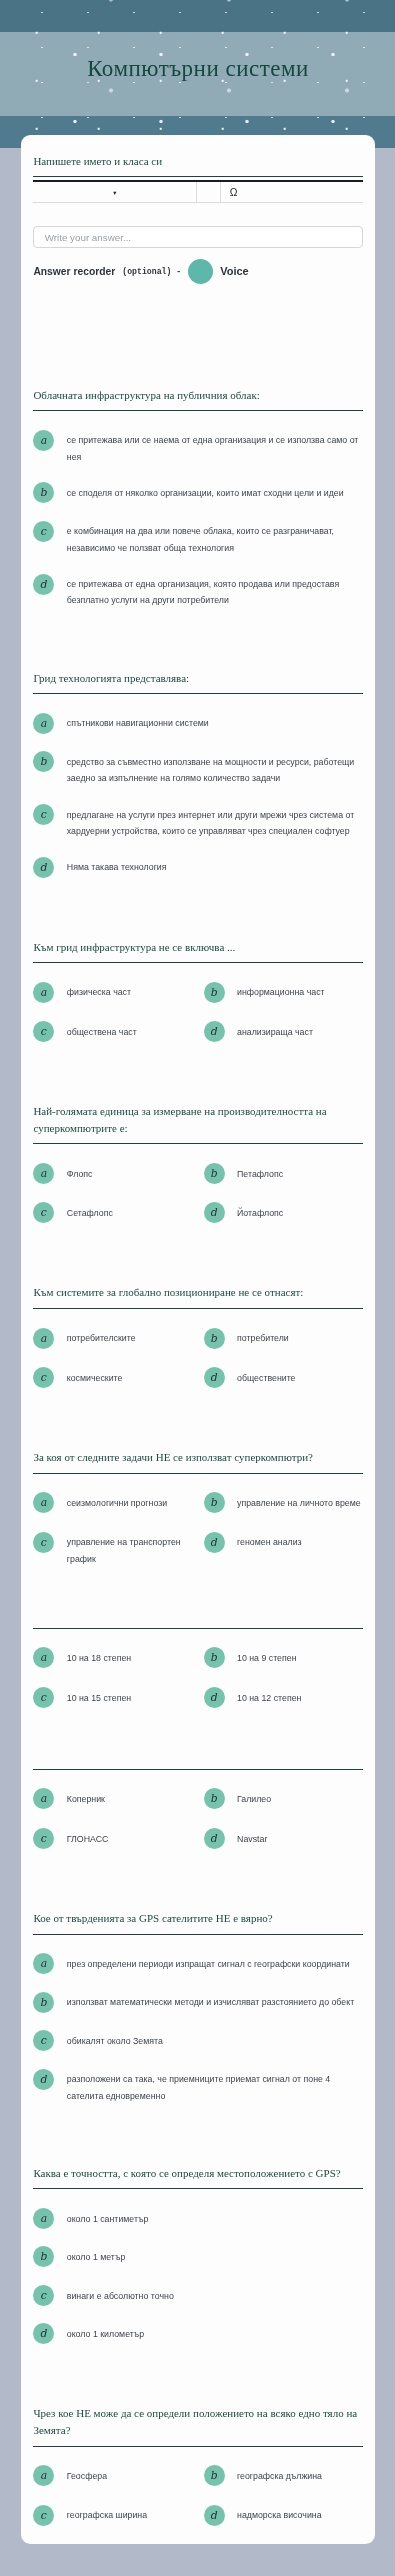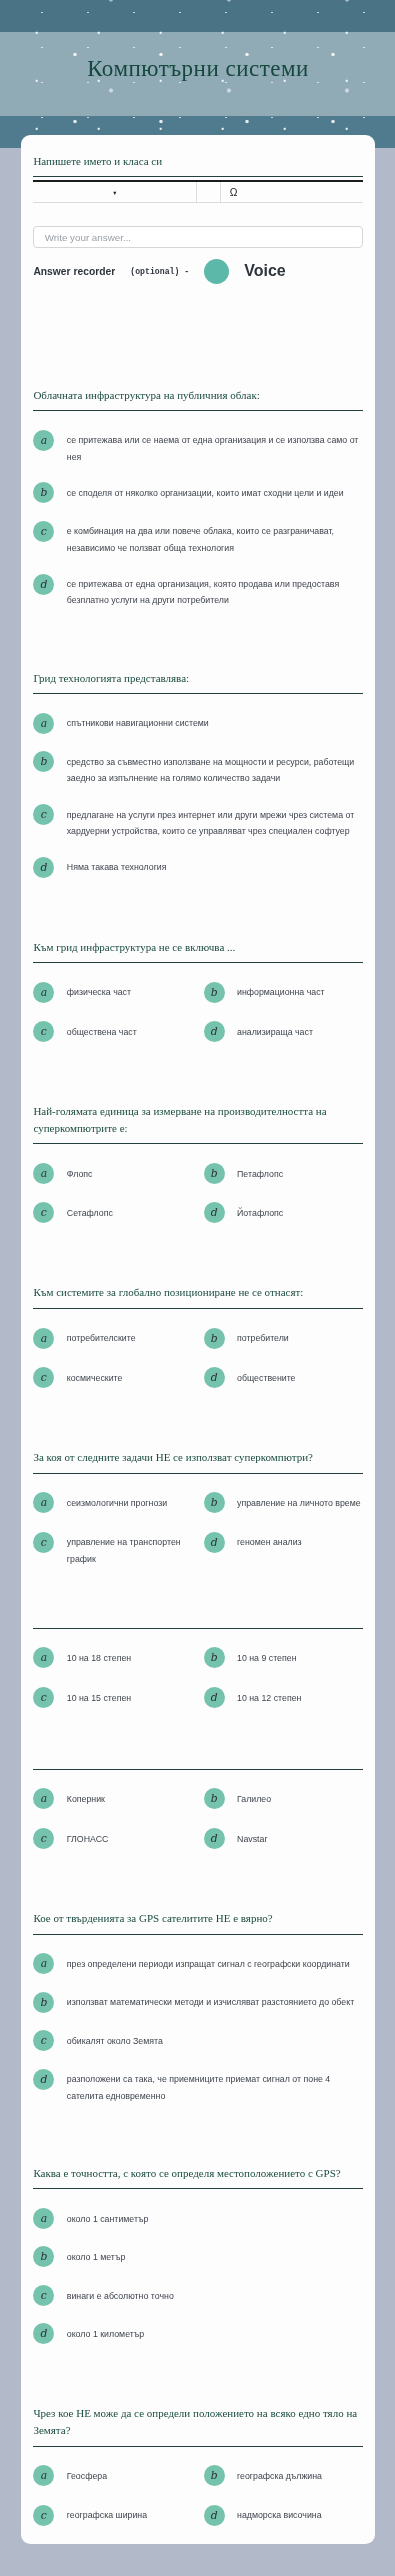--- a/index.html
+++ b/index.html
@@ -61,25 +61,25 @@
   .tb-dd{width:163px;justify-content:center;font-size:6.2px;color:#222;cursor:pointer;}
   .tb-sep{width:0.5px;background:#ddd;}
   .tb-gap{width:23px;}
   .tb-omega{padding-left:9.3px;font-size:10.3px;color:#1d1d1d;cursor:pointer;}
   .answer-input{
     margin-top:23px;width:100%;height:22px;border:0.5px solid #d6d6d6;border-radius:4.1px;
     padding:0 10.3px;font-size:9.8px;color:#3e444d;background:#fff;outline:none;
     font-family:"Liberation Sans",sans-serif;
   }
   .answer-input::placeholder{color:#9aa0a8;}
-  .recorder{margin-top:10.3px;display:flex;align-items:center;gap:15px;}
+  .recorder{margin-top:10.3px;display:flex;align-items:center;gap:7px;}
   .rec-label{font-weight:bold;font-size:10.3px;color:#2e343c;}
   .rec-opt{font-weight:bold;font-size:8.2px;color:#2e343c;font-family:Liberation Mono, monospace;}
   .mic-button{width:25px;height:25px;border-radius:50%;background:#5cb8a8;border:none;cursor:pointer;}
-  .rec-voice{font-weight:bold;font-size:16px;color:#2e343c;text-align:center;}
+  .rec-voice{font-weight:bold;font-size:11px;color:#2e343c;text-align:center;}
   .name-block{margin-bottom:103px;}
 </style>
 </head>
 <body>
 
 <header class="banner">
   <h1>Компютърни системи</h1>
 </header>
 
 <main class="page-card">

